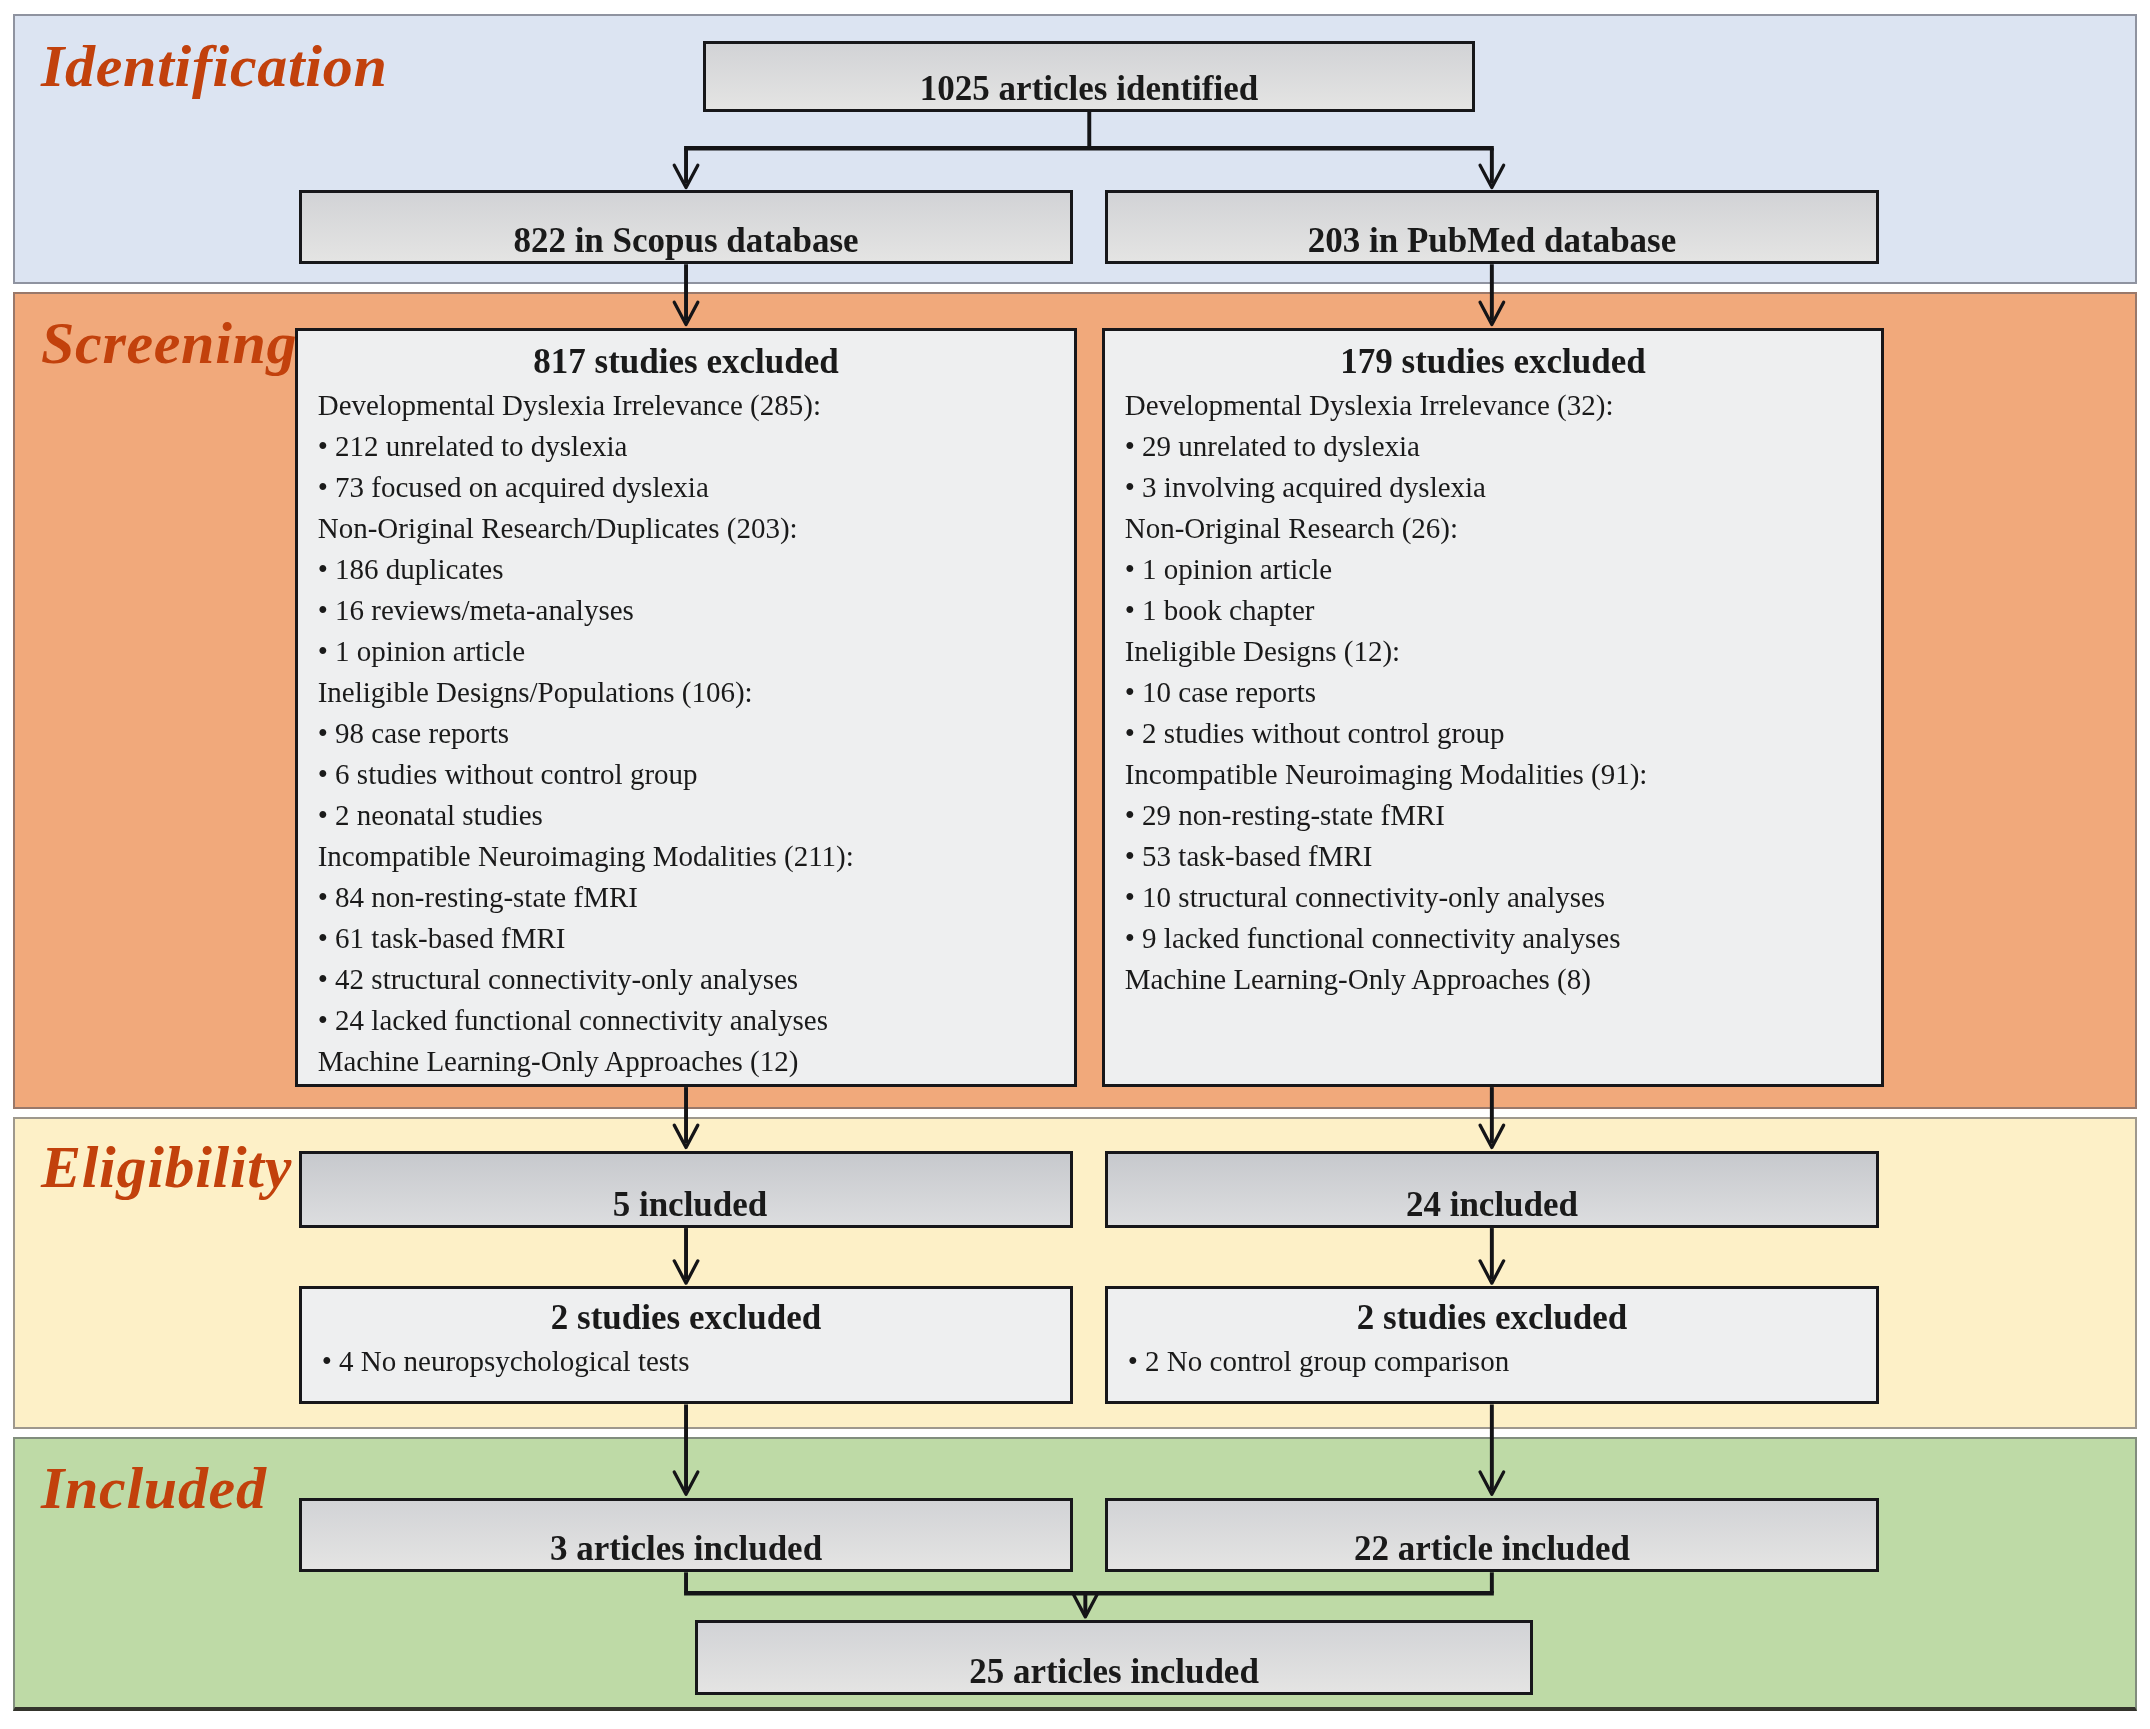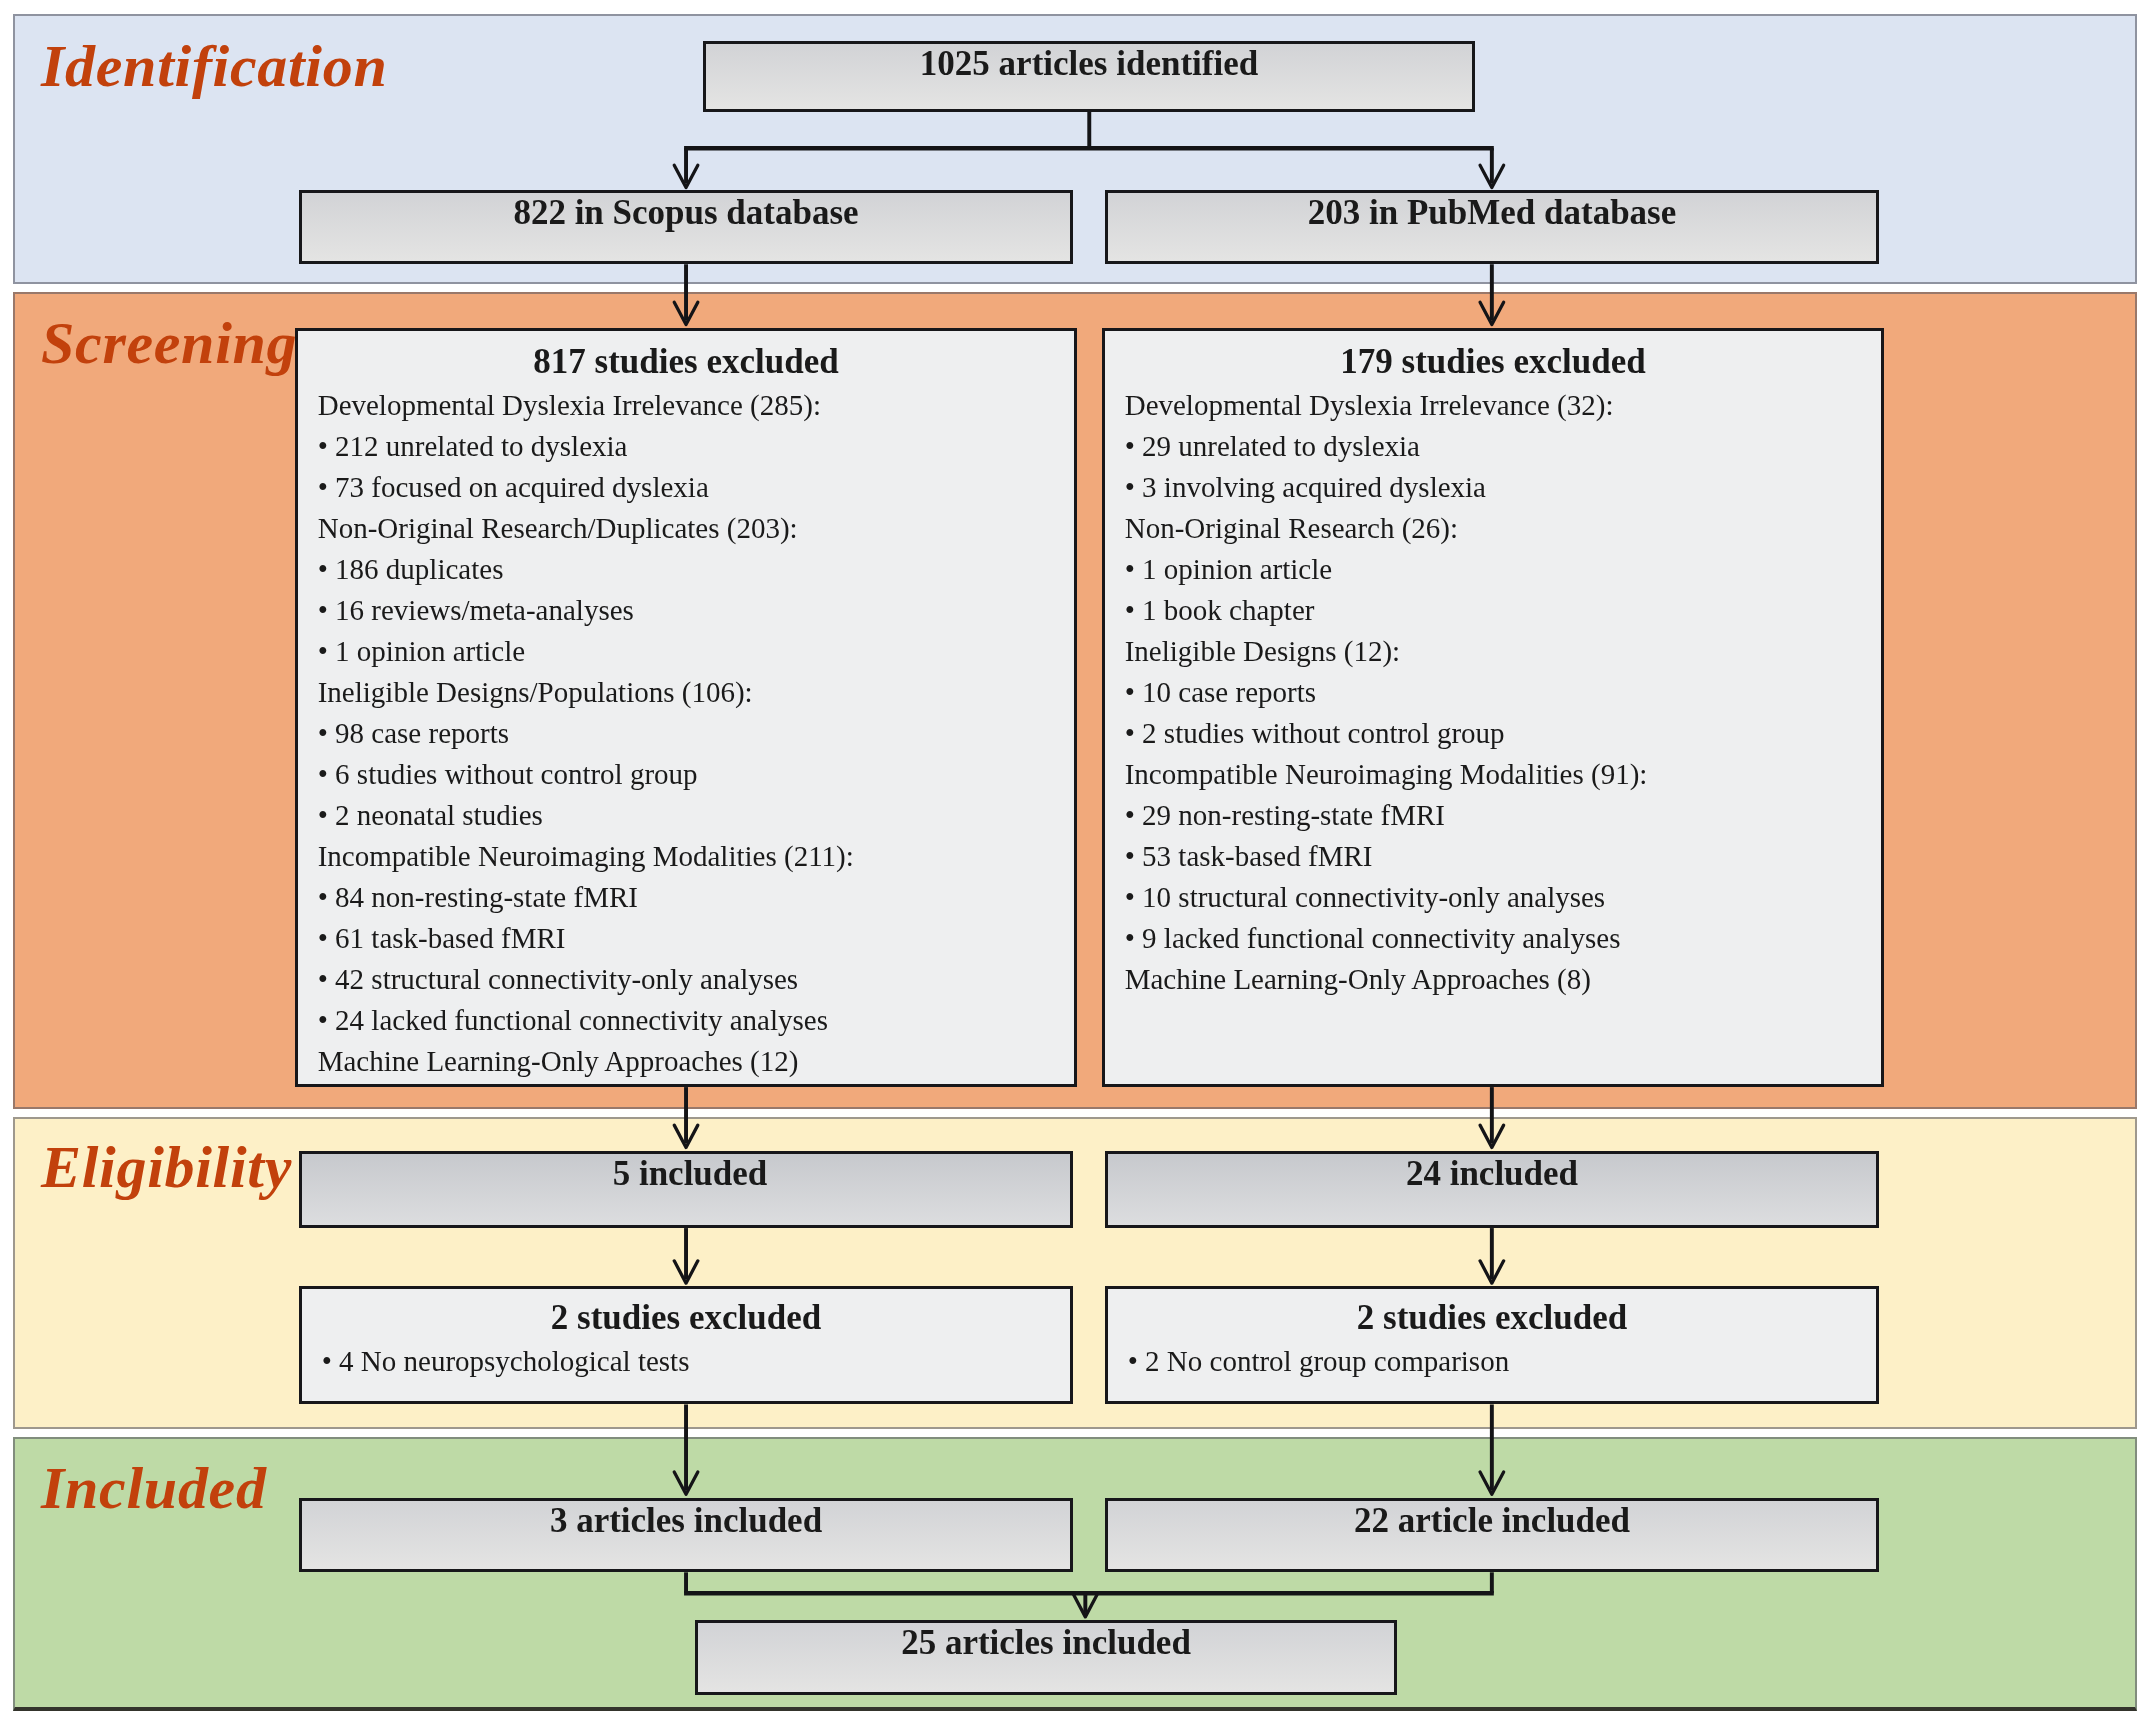--- a/index.html
+++ b/index.html
@@ -8,21 +8,21 @@
   .band{position:absolute;left:13px;width:2124px;box-sizing:border-box;
         border:2px solid rgba(80,80,92,0.55);}
   #band-identification{top:14.4px;height:270px;background:var(--identification_band,#dce4f2);}
   #band-screening{top:292px;height:817px;background:var(--screening_band,#f1a97b);}
   #band-eligibility{top:1117px;height:312px;background:var(--eligibility_band,#fdf0c7);}
   #band-included{top:1437px;height:274px;background:var(--included_band,#bedaa6);
                  border-bottom:4.6px solid #34342c;}
   .band-label{position:absolute;font-style:italic;font-weight:bold;font-size:60px;
               color:#c2410c;letter-spacing:0.7px;}
   .box{position:absolute;box-sizing:border-box;border:3.3px solid var(--box_border,#17171a);}
-  .simple{display:flex;align-items:flex-start;justify-content:center;text-align:center;
+  .simple{display:flex;align-items:flex-end;justify-content:center;text-align:center;
           font-weight:bold;font-size:35px;
           background:linear-gradient(180deg,var(--box_fill_gradient_top,#d2d3d6),var(--box_fill_gradient_bottom,#e4e4e3));}
   .darker{background:linear-gradient(180deg,var(--box_fill_dark,#c7c9cd),#dcdddf);}
   .detail{background:var(--box_fill_light,#eeeff0);}
   .detail-title{text-align:center;font-weight:bold;font-size:35px;margin-top:10.5px;}
   .detail-lines{font-size:29px;line-height:41px;padding:3.9px 13px 0 19.7px;white-space:nowrap;}
   .mini-title{text-align:center;font-weight:bold;font-size:35px;margin-top:9.2px;}
   .mini-line{font-size:29px;line-height:39px;padding-left:19.7px;margin-top:3.9px;white-space:nowrap;}
   #connectors{position:absolute;left:0;top:0;width:2151px;height:1729px;pointer-events:none;}
   #connectors path{stroke:var(--arrow,#141417);fill:none;}
@@ -164,18 +164,18 @@
     <div class="mini-title">2 studies excluded</div>
     <div class="mini-line">• 2 No control group comparison</div>
   </div>
 
   <div class="box simple" style="left:299px;top:1498px;width:774px;height:74px;">
     <span>3 articles included</span>
   </div>
   <div class="box simple" style="left:1105px;top:1498px;width:774px;height:74px;">
     <span>22 article included</span>
   </div>
-  <div class="box simple" style="left:695px;top:1620px;width:702px;height:75px;">
+  <div class="box simple" style="left:695px;top:1620px;width:838px;height:75px;">
     <span>25 articles included</span>
   </div>
 
 </div>
 
 
 </body></html>

